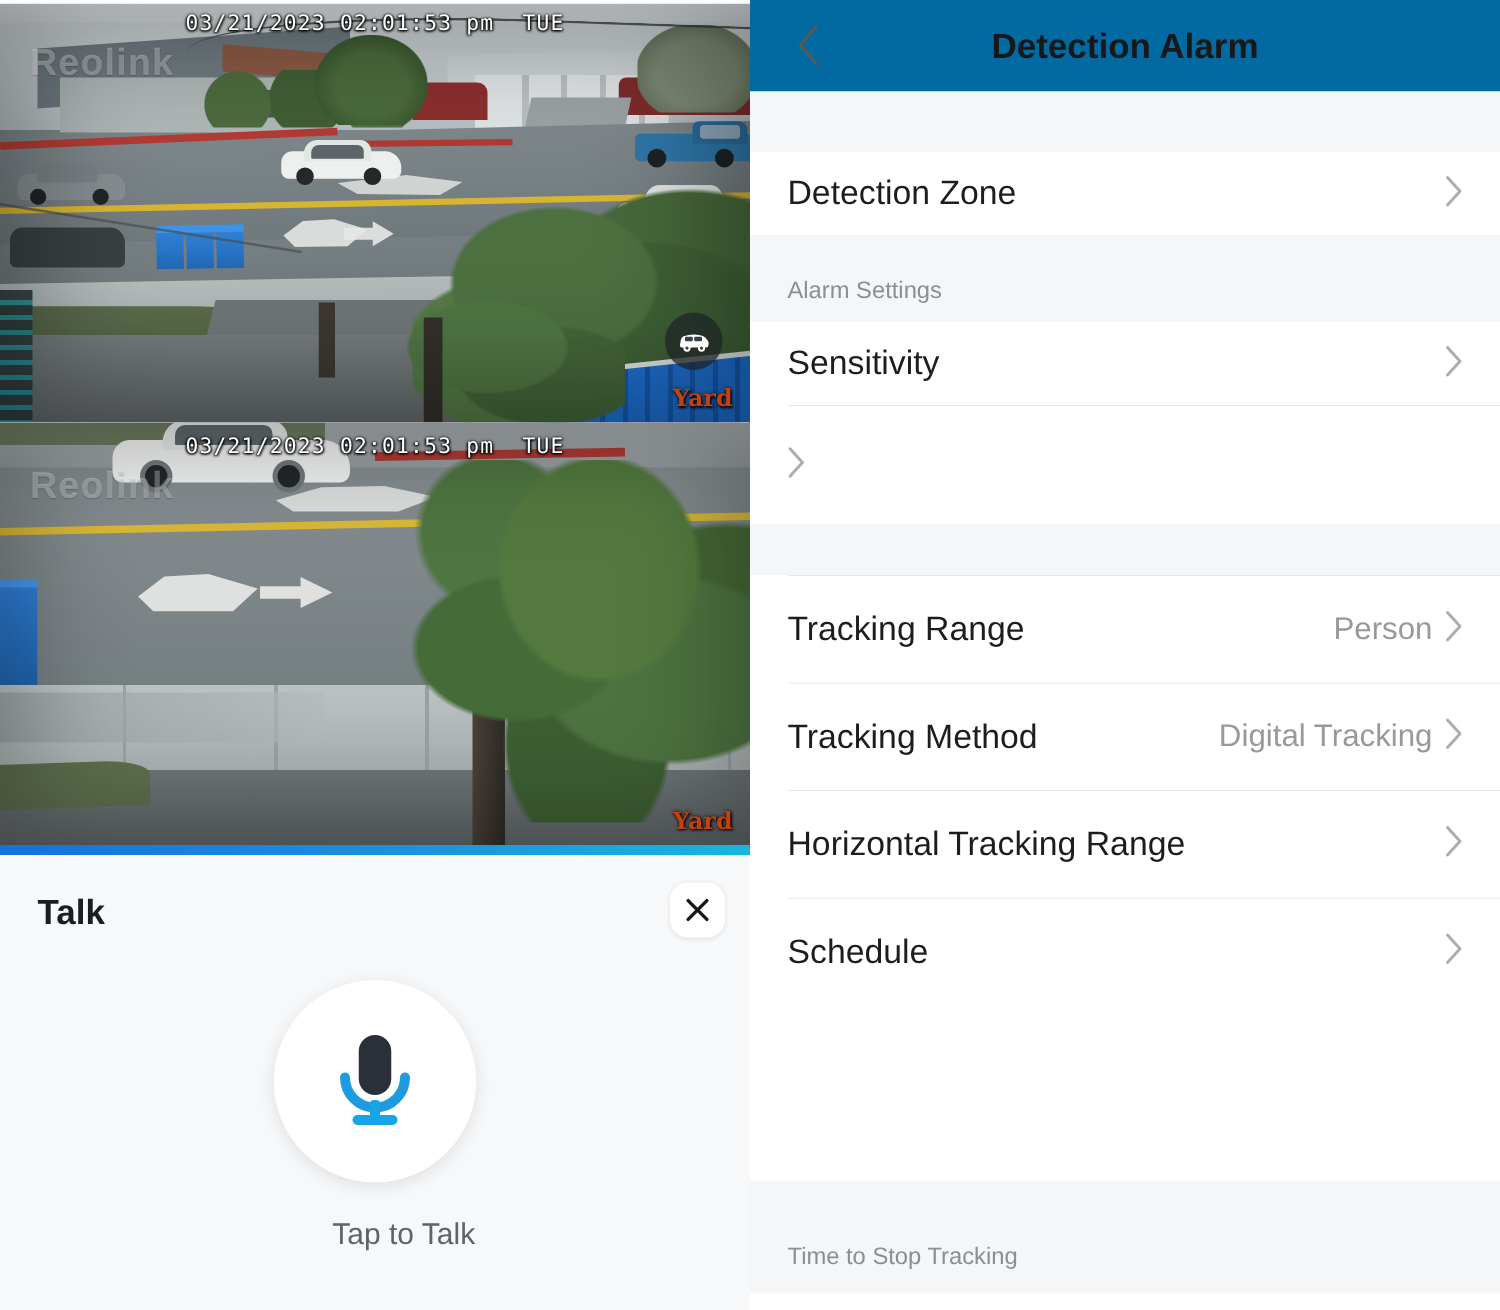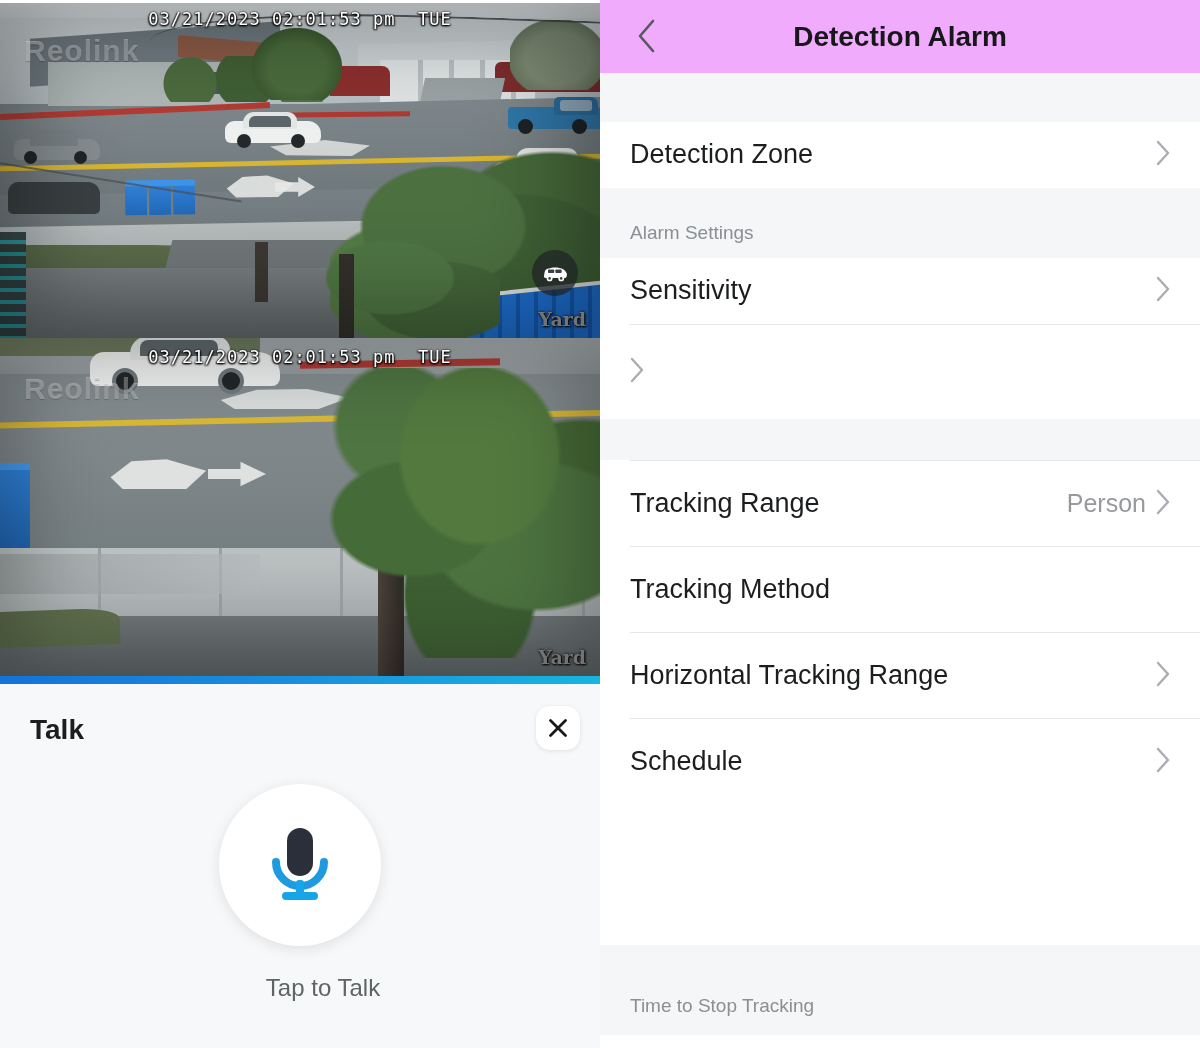--- a/index.html
+++ b/index.html
@@ -210,21 +210,21 @@
   }
   .watermark {
     position: absolute; top: 34px; left: 24px;
     font-size: 30px; font-weight: 700; letter-spacing: 1px;
     color: rgba(255,255,255,.30);
     text-shadow: 0 1px 1px rgba(0,0,0,.2);
   }
   .cam-label {
     position: absolute; right: 14px; bottom: 8px;
     font-family: "DejaVu Serif", serif;
-    font-size: 19px; font-weight: 700; color: #737373;
+    font-size: 19px; font-weight: 700; color: #c2410c;
     text-shadow: 0 0 3px rgba(0,0,0,.85), 1px 1px 2px #000;
   }
   .car-badge {
     position: absolute; right: 22px; bottom: 42px;
     width: 46px; height: 46px; border-radius: 50%;
     background: rgba(30,34,38,.72);
     display:flex; align-items:center; justify-content:center;
   }
 
   .divider-bar {
@@ -258,21 +258,21 @@
   }
   .tap-label {
     margin-top: 28px; font-size: 24px; color:#5f6467;margin-left:46px;
   }
 
   
   .right-panel {
     position:relative; width:600px; height:1048px; background:#ffffff;
   }
   .nav-bar {
-    position:relative; height:73px; background:#f0abfc;
+    position:relative; height:73px; background:#0369a1;
     display:flex; align-items:center;
   }
   .nav-back {
     position:absolute; left:26px; top:12px;
     width:42px; height:48px; display:flex; align-items:center; justify-content:center;
     cursor:pointer;
   }
   .nav-title {
     width:100%; text-align:center; font-size:28px; font-weight:700; color:#16181a;
   }
@@ -546,20 +546,28 @@
             </svg>
           </span>
         </div>
       </div>
       <div class="sep"></div>
 
       <div class="row" style="min-height:85px">
         <div class="row-left">
           <span class="row-label">Tracking Method</span>
         </div>
+        <div class="row-right">
+          <span class="row-value">Digital Tracking</span>
+          <span class="chev">
+            <svg width="14" height="26" viewBox="0 0 14 26" aria-hidden="true">
+              <path d="M2 2 L12 13 L2 24" fill="none" stroke="#aaadb1" stroke-width="2.4" stroke-linecap="round" stroke-linejoin="round"></path>
+            </svg>
+          </span>
+        </div>
       </div>
       <div class="sep"></div>
 
       <div class="row" style="min-height:85px">
         <div class="row-left">
           <span class="row-label">Horizontal Tracking Range</span>
         </div>
         <div class="row-right">
           <span class="chev">
             <svg width="14" height="26" viewBox="0 0 14 26" aria-hidden="true">

